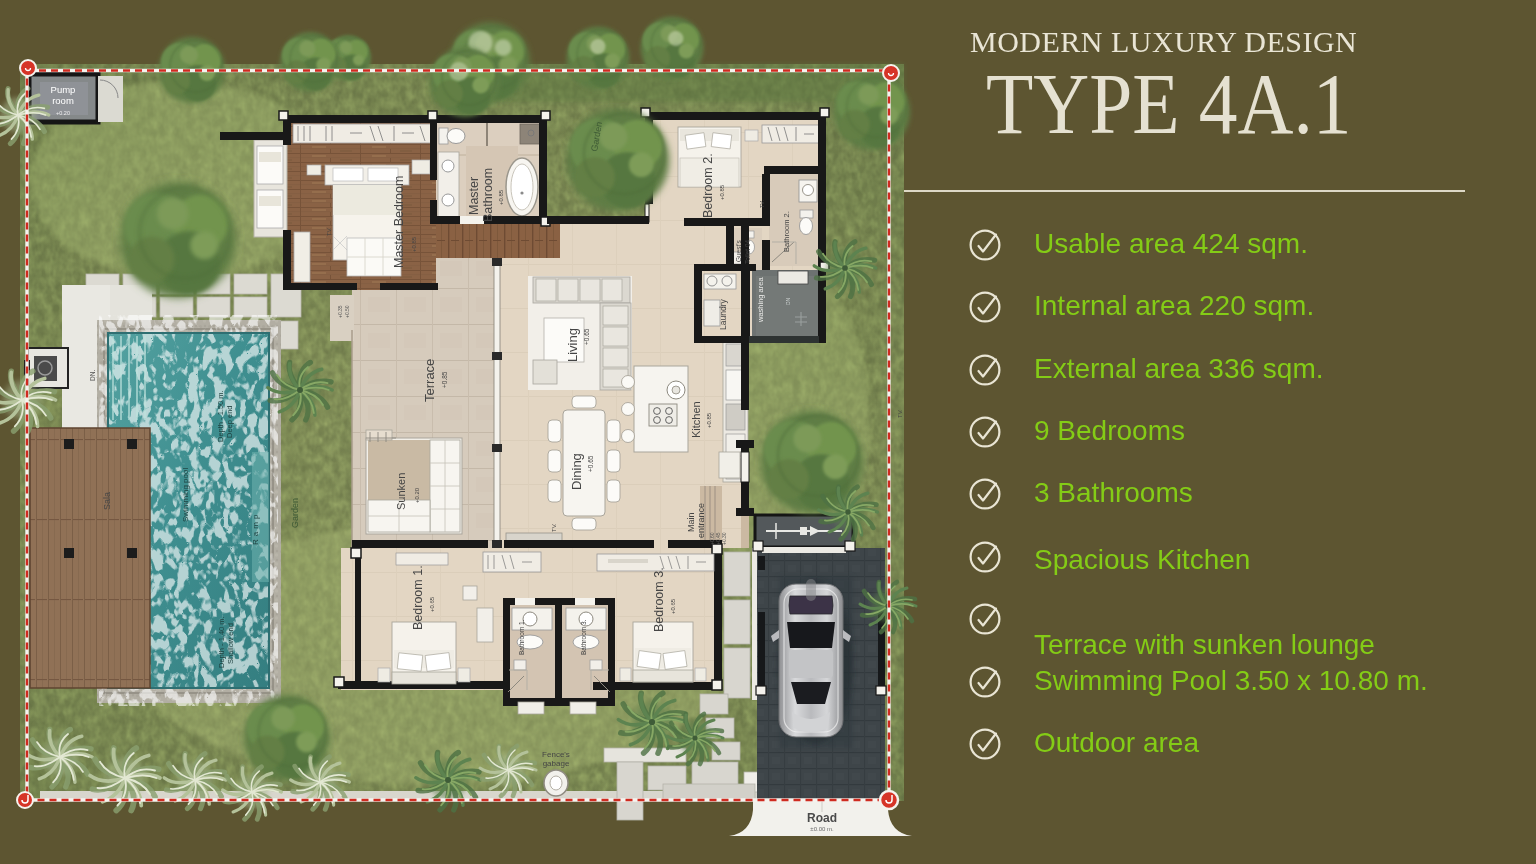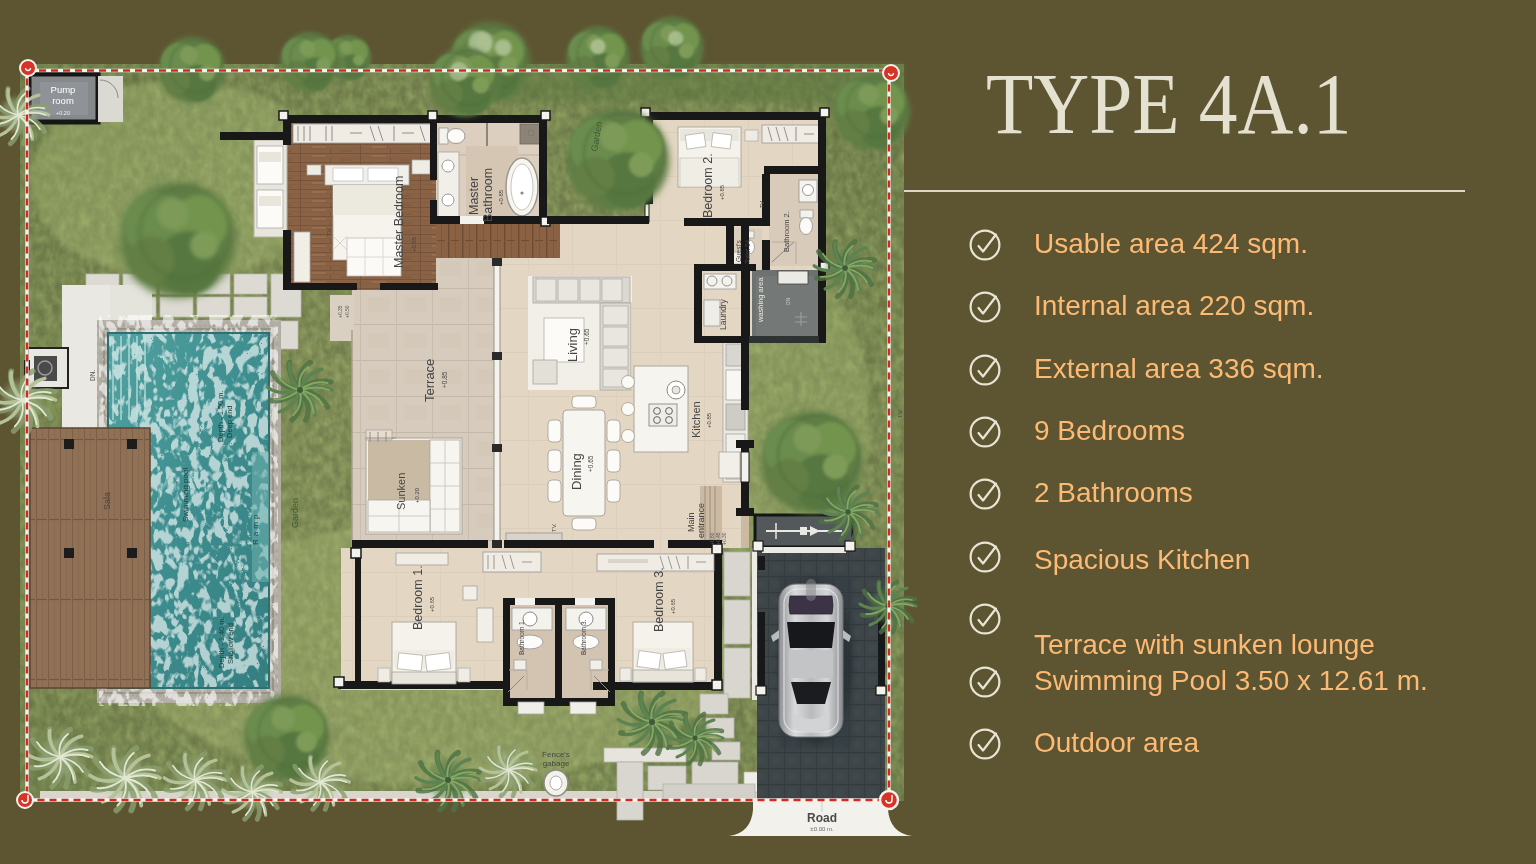--- a/index.html
+++ b/index.html
@@ -1,20 +1,20 @@
 <!DOCTYPE html>
 <html><head>
 <meta charset="utf-8">
 <style>
   html,body{margin:0;padding:0;width:1536px;height:864px;overflow:hidden;background:#5d5531;}
   .page{position:relative;width:1536px;height:864px;font-family:"Liberation Sans",sans-serif;}
   .title1{position:absolute;left:970px;top:25px;font-family:"Liberation Serif",serif;font-size:30px;letter-spacing:0.5px;color:#e9e5d5;white-space:nowrap;transform-origin:0 0;}
   .title2{position:absolute;left:986px;top:54px;font-family:"Liberation Serif",serif;font-size:86px;letter-spacing:0;color:#e5e1d1;white-space:nowrap;transform-origin:0 0;transform:scaleX(0.9);}
   .rule{position:absolute;left:904px;top:190px;width:561px;height:2px;background:#ddd8c6;}
-  .item{position:absolute;left:1034px;font-size:28px;color:#fdba74;letter-spacing:0px;white-space:nowrap;}
+  .item{position:absolute;left:1034px;font-size:28px;color:#84cc16;letter-spacing:0px;white-space:nowrap;}
   .ck{position:absolute;left:969px;}
 </style>
 </head>
 <body>
 <div class="page">
 
   <svg id="plan" width="1536" height="864" viewBox="0 0 1536 864" style="position:absolute;left:0;top:0">
     <defs>
       <filter id="blur1">
           <feGaussianBlur stdDeviation="1.2"></feGaussianBlur>
@@ -881,20 +881,21 @@
       <text x="556" y="766" font-size="8" text-anchor="middle">gabage</text>
       <text x="342" y="318" font-size="5" fill="#555" transform="rotate(-90 342 318)">+0.35</text>
       <text x="349" y="318" font-size="5" fill="#555" transform="rotate(-90 349 318)">+0.50</text>
       <text x="556" y="532" font-size="6" transform="rotate(-90 556 532)">TV.</text>
       <text x="331" y="236" font-size="6" transform="rotate(-90 331 236)">TV.</text>
       <text x="764" y="208" font-size="5.5" transform="rotate(-90 764 208)">TV.</text>
       <text x="902" y="418" font-size="6" transform="rotate(-90 902 418)">TV.</text>
     </g>
   </svg>
 
+  <div class="title1">MODERN LUXURY DESIGN</div>
 
   <div class="title2">TYPE 4A.1</div>
 
   <div class="rule"></div>
 
   <div id="list">
     <svg width="0" height="0" style="position:absolute">
         <defs>
       <g id="ckm">
             <circle cx="16" cy="17" r="14.4" fill="none" stroke="#e9e5d4" stroke-width="2.2"></circle>
@@ -924,39 +925,39 @@
     <svg class="ck" style="top:415px" width="34" height="34" viewBox="0 0 34 34">
         <use href="#ckm"></use>
       </svg>
 
     <div class="item" style="top:415px">9 Bedrooms</div>
 
     <svg class="ck" style="top:477px" width="34" height="34" viewBox="0 0 34 34">
         <use href="#ckm"></use>
       </svg>
 
-    <div class="item" style="top:477px">2 Bathrooms</div>
+    <div class="item" style="top:477px">3 Bathrooms</div>
 
     <svg class="ck" style="top:540px" width="34" height="34" viewBox="0 0 34 34">
         <use href="#ckm"></use>
       </svg>
 
     <div class="item" style="top:544px">Spacious Kitchen</div>
 
     <svg class="ck" style="top:602px" width="34" height="34" viewBox="0 0 34 34">
         <use href="#ckm"></use>
       </svg>
 
     <div class="item" style="top:629px">Terrace with sunken lounge</div>
 
     <svg class="ck" style="top:665px" width="34" height="34" viewBox="0 0 34 34">
         <use href="#ckm"></use>
       </svg>
 
-    <div class="item" style="top:665px">Swimming Pool 3.50 x 12.61 m.</div>
+    <div class="item" style="top:665px">Swimming Pool 3.50 x 10.80 m.</div>
 
     <svg class="ck" style="top:727px" width="34" height="34" viewBox="0 0 34 34">
         <use href="#ckm"></use>
       </svg>
 
     <div class="item" style="top:727px">Outdoor area</div>
   </div>
 </div>
 
 </body></html>

